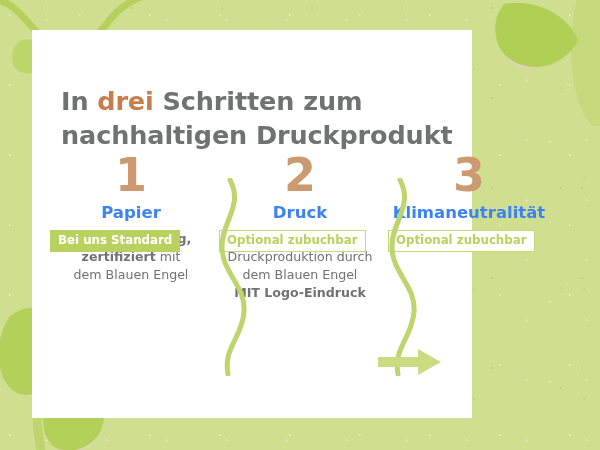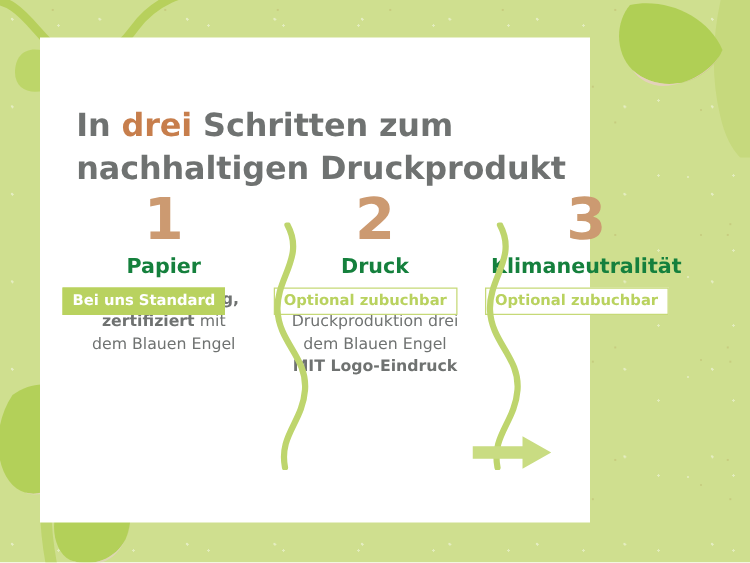--- a/index.html
+++ b/index.html
@@ -79,21 +79,21 @@
   .step-number {
     font-size: 46px;
     font-weight: bold;
     line-height: 1;
     color: #cc9a71;
     margin: 0 0 6px 0;
   }
   .step-title {
     font-size: 16.5px;
     font-weight: bold;
-    color: #15803d;
+    color: #3b82f6;
     line-height: 1.15;
     margin-bottom: 7px;
     white-space: nowrap;
   }
   .step-body {
     font-size: 12.6px;
     line-height: 1.42;
     color: #6f7271;
   }
   .step-body b { font-weight: bold; }
@@ -181,21 +181,21 @@
           <b>zertifiziert</b><span> mit</span><br>
           <span>dem Blauen Engel</span>
         </div>
       </div>
 
       <div class="step">
         <div class="step-number">2</div>
         <div class="step-title">Druck</div>
         <div class="step-body">
           <b>Zertifizierte</b><br>
-          <span>Druckproduktion drei</span><br>
+          <span>Druckproduktion durch</span><br>
           <span>dem Blauen Engel</span><br>
           <b>MIT Logo-Eindruck</b>
         </div>
       </div>
 
       <div class="step">
         <div class="step-number">3</div>
         <div class="step-title">Klimaneutralität</div>
         <div class="step-body">
           <span>durch </span><b>CO</b><sub>2</sub><b>-</b><br>

